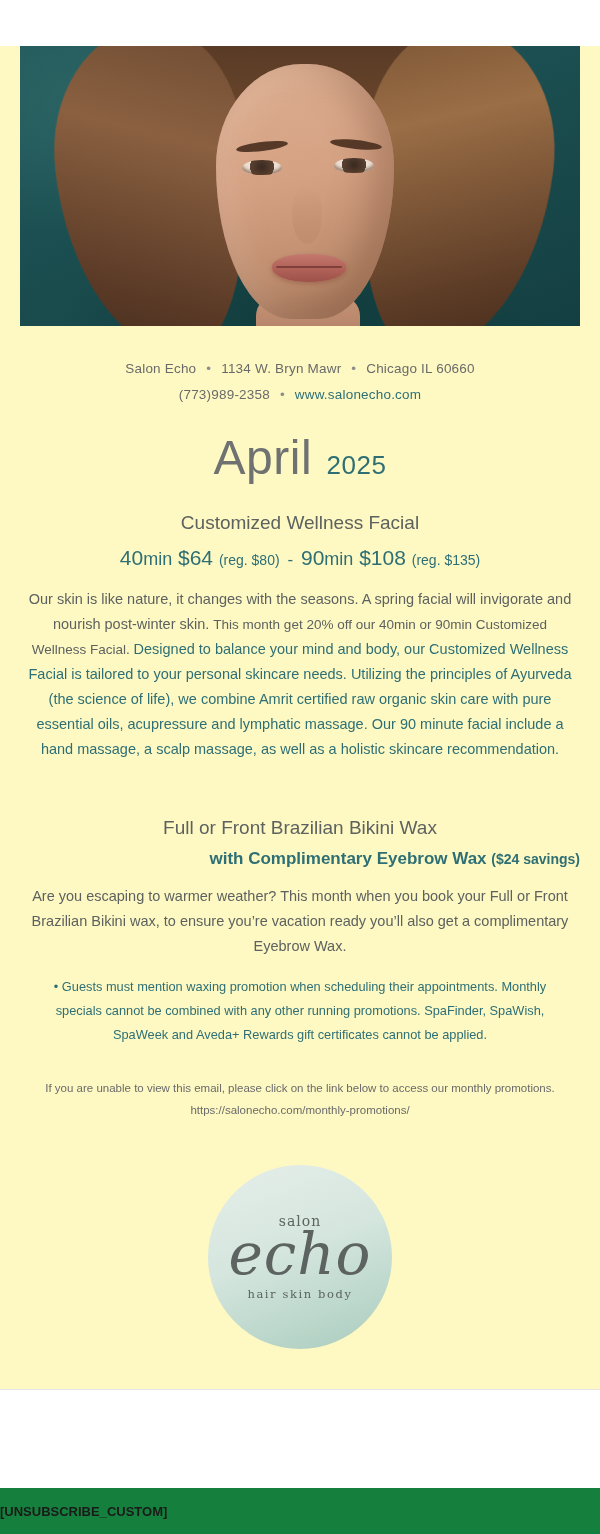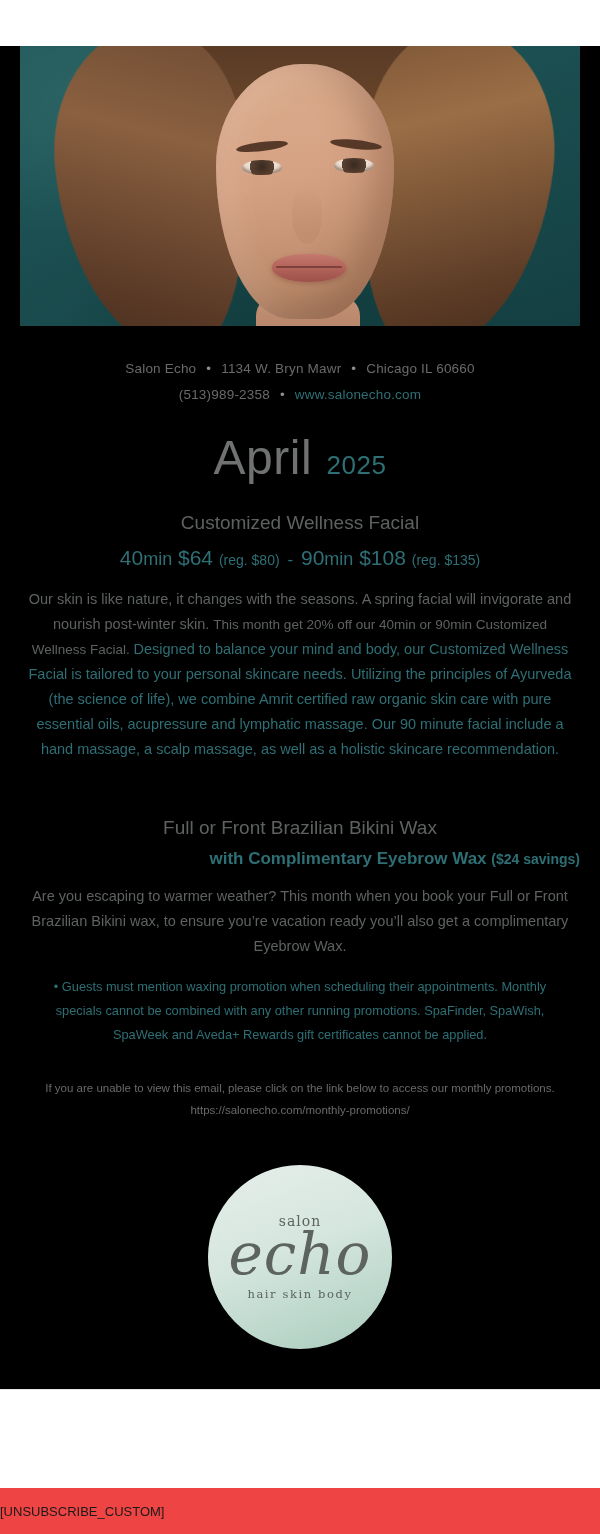--- a/index.html
+++ b/index.html
@@ -19,21 +19,21 @@
     background: #ffffff;
     position: relative;
     display: flex;
     flex-direction: column;
   }
   .top-gap {
     height: 46px;
     background: #ffffff;
   }
   .email-body {
-    background: #000000;
+    background: #fef9c3;
     padding: 0 20px;
     box-sizing: border-box;
   }
 
   
   .hero {
     width: 560px;
     height: 280px;
     position: relative;
     overflow: hidden;
@@ -271,22 +271,23 @@
     font-family: "DejaVu Serif", serif;
     font-size: 11.5px;
     color: #5c6360;
     letter-spacing: 1.6px;
     margin-top: 2px;
   }
 
   
   .footer {
     margin-top: auto;
-    background: #ef4444;
+    background: #15803d;
     padding: 14px 0 14px 0;
+    font-weight: bold;
   }
   .unsub {
     font-size: 13px;
     color: #1a1a1a;
     font-family: "Liberation Sans", sans-serif;
   }
   .page-sep {
     height: 1px;
     background: #e6e6e6;
   }
@@ -317,21 +318,21 @@
 
     <div class="addr-block">
       <div class="addr-line">
         <span>Salon Echo</span>
         <span class="sep">•</span>
         <span>1134 W. Bryn Mawr</span>
         <span class="sep">•</span>
         <span>Chicago IL 60660</span>
       </div>
       <div class="addr-line">
-        <span>(513)989-2358</span>
+        <span>(773)989-2358</span>
         <span class="sep">•</span>
         <a class="addr-url" href="#" style="text-decoration:none">www.salonecho.com</a>
       </div>
     </div>
 
     <div class="month-wrap">
       <span class="month">April</span>
       <span class="year">2025</span>
     </div>
 

